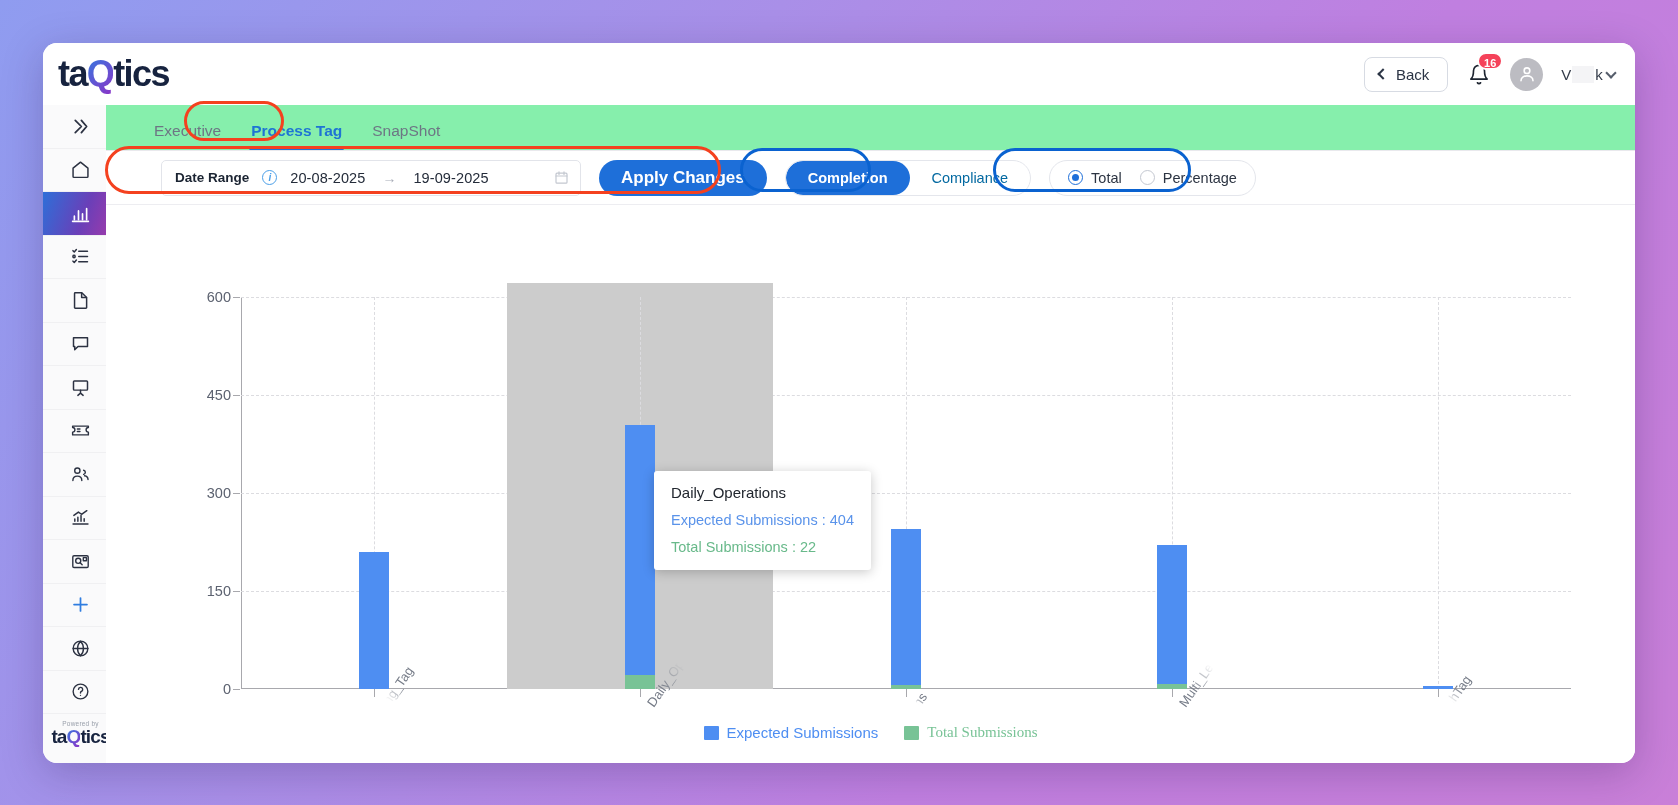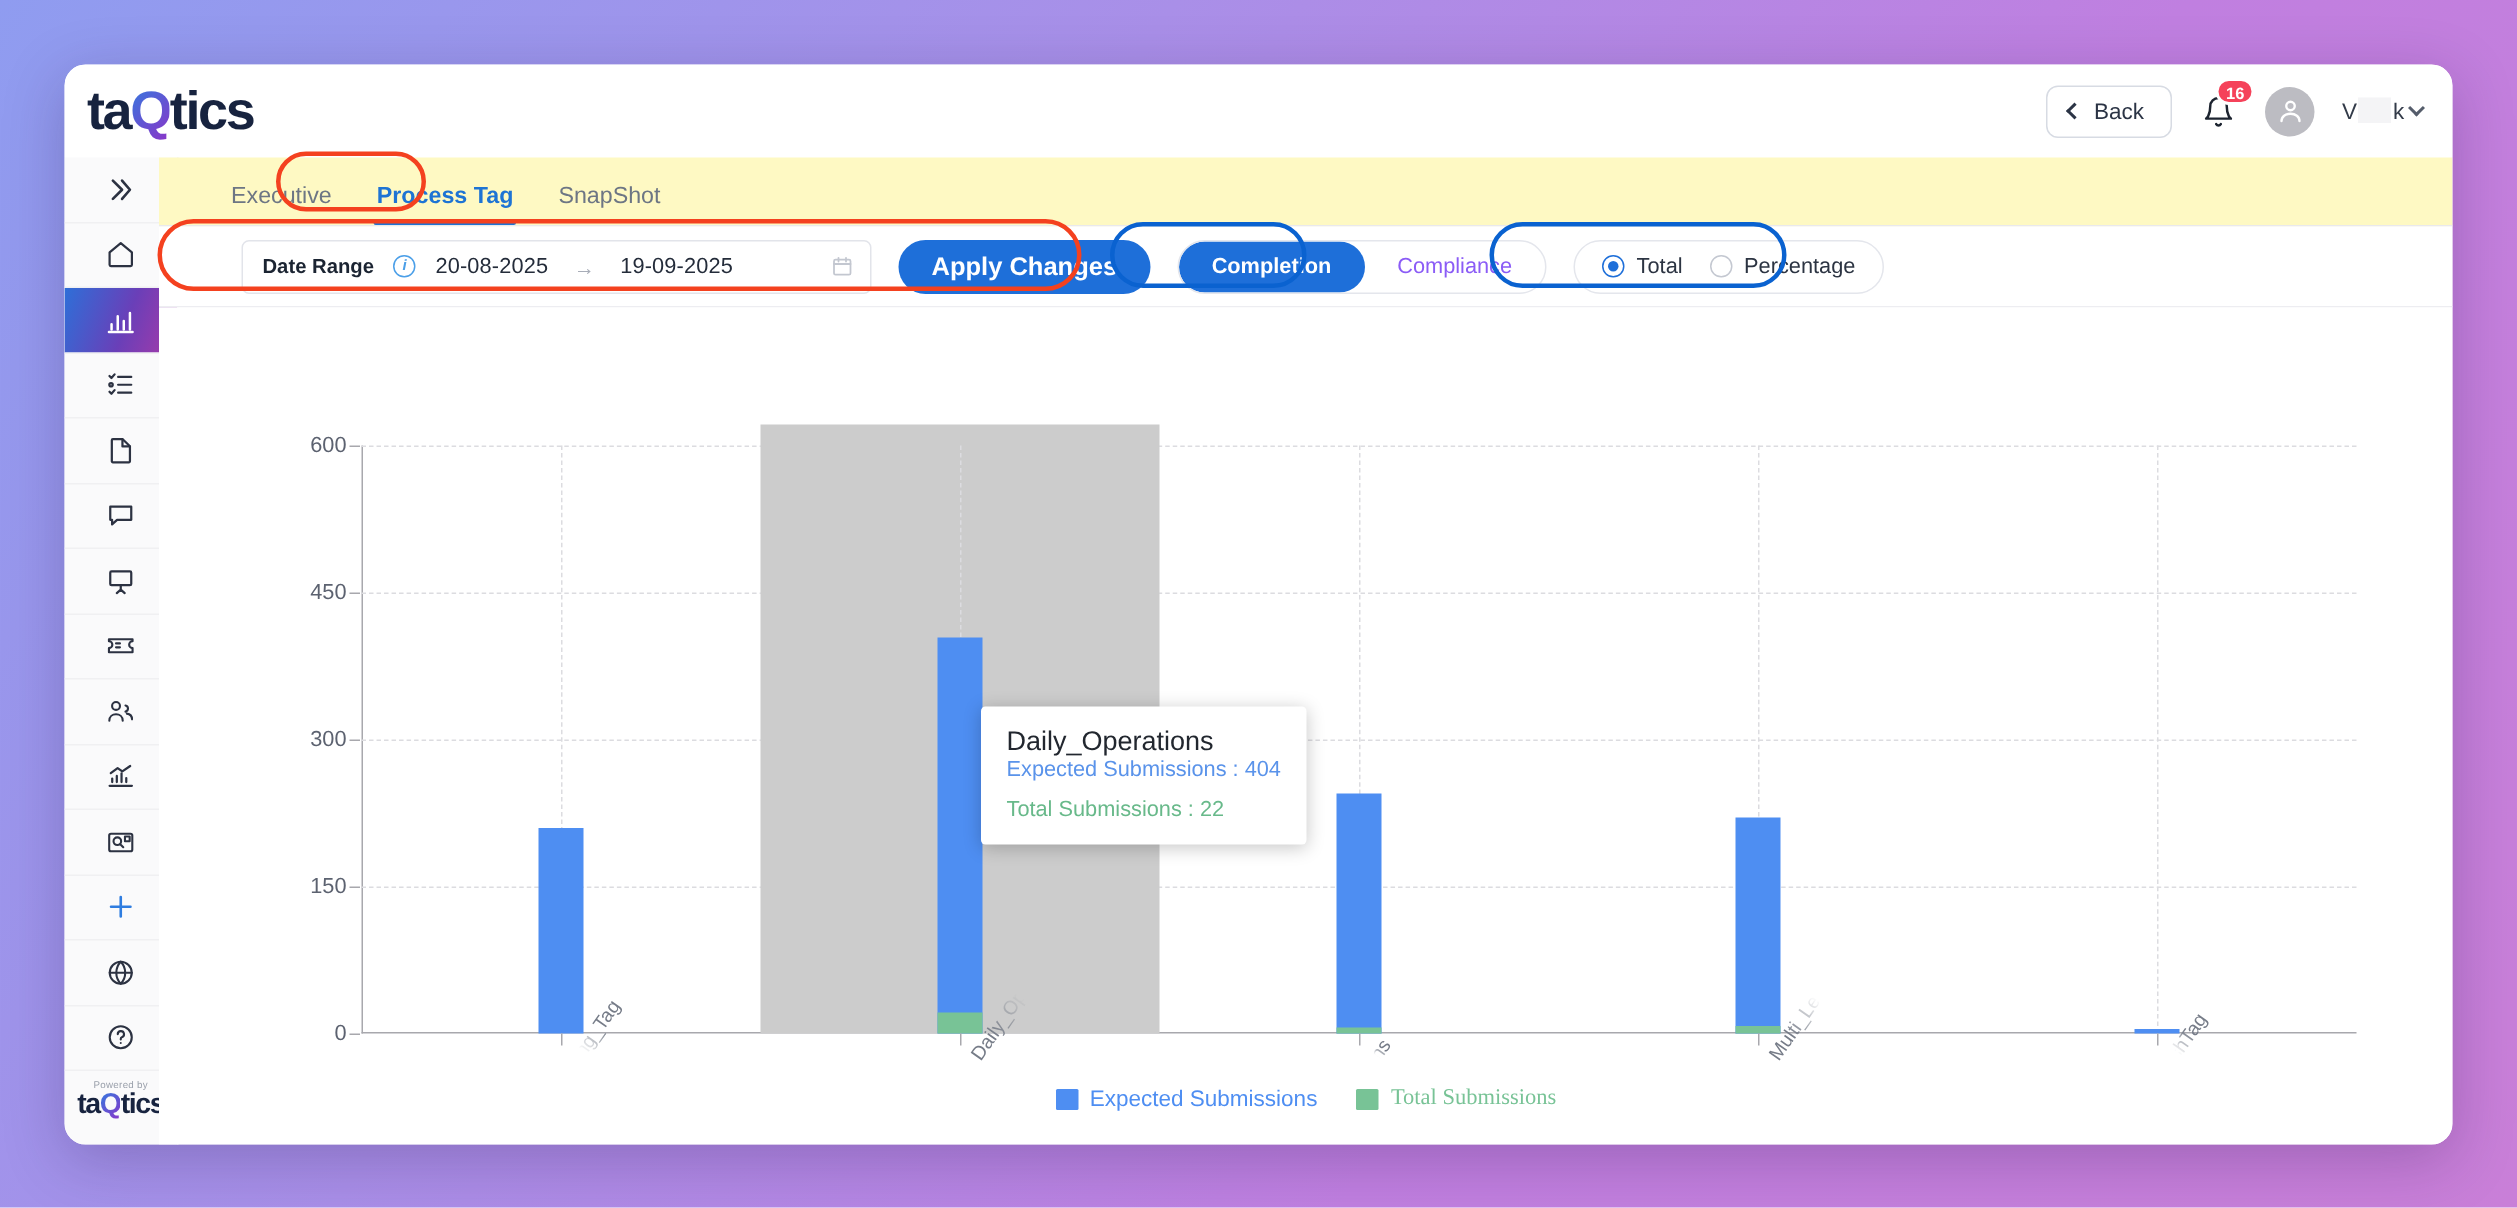--- a/index.html
+++ b/index.html
@@ -90,21 +90,21 @@
   }
   .side-brand .bm .q-glyph {
     background: linear-gradient(135deg, #2f7de0 0%, #8b34c8 100%);
     -webkit-background-clip: text; background-clip: text; color: transparent;
   }
 
   
   .tabs {
     position: absolute; left: 63px; top: 62px; right: 0; height: 46px;
     display: flex; align-items: flex-end; gap: 30px; padding-left: 48px;
-    border-bottom: 1px solid #e9e9ed; background: #fef9c3;
+    border-bottom: 1px solid #e9e9ed; background: #86efac;
   }
   .tab {
     font-size: 15.5px; color: #6d7684; padding-bottom: 10px; cursor: pointer;
     position: relative; font-family: inherit; background: none; border: none;
   }
   .tab.active { color: #1e74d4; font-weight: 600; }
   .tab.active::after {
     content: ""; position: absolute; left: -2px; right: -2px; bottom: 0;
     height: 3px; background: #1e74d4; border-radius: 2px;
   }
@@ -134,21 +134,21 @@
     background: #1e6fd9; color: #fff; border: none; border-radius: 20px;
     height: 36px; padding: 0 22px; font-size: 17px; font-weight: 600;
     cursor: pointer; font-family: inherit;
   }
   .seg-group {
     display: flex; align-items: center; border: 1px solid #e4e6ec;
     border-radius: 20px; height: 36px; background: #fff; overflow: hidden;
   }
   .seg {
     height: 100%; padding: 0 22px; font-size: 14.5px; border: none; background: none;
-    color: #8b5cf6; cursor: pointer; font-family: inherit; display:flex; align-items:center;
+    color: #0369a1; cursor: pointer; font-family: inherit; display:flex; align-items:center;
   }
   .seg.active { background: #1e6fd9; color: #fff; border-radius: 20px; font-weight: 600; }
   .radio-group {
     display: flex; align-items: center; gap: 18px; border: 1px solid #e4e6ec;
     border-radius: 20px; height: 36px; padding: 0 18px; background: #fff;
   }
   .radio { display: flex; align-items: center; gap: 8px; cursor: pointer; font-size: 14.5px; color: #2c3442; }
   .radio .dot {
     width: 15px; height: 15px; border-radius: 50%; border: 1.6px solid #c4c8d1;
     display: flex; align-items: center; justify-content: center;
@@ -193,21 +193,21 @@
   }
   .xlabel.fade-right {
     -webkit-mask-image: linear-gradient(to right, rgba(0,0,0,1) 0%, rgba(0,0,0,1) 30%, rgba(0,0,0,0) 78%);
     mask-image: linear-gradient(to right, rgba(0,0,0,1) 0%, rgba(0,0,0,1) 30%, rgba(0,0,0,0) 78%);
   }
   .tooltip {
     position: absolute; background: #fff; border-radius: 3px;
     box-shadow: 0 2px 12px rgba(0,0,0,.22); padding: 13px 17px 15px 17px;
     min-width: 198px; z-index: 6;
   }
-  .tt-title { font-size: 18px; color: #22272f; }
+  .tt-title { font-size: 15px; color: #22272f; margin-bottom: 11px; }
   .tt-exp { font-size: 14.5px; color: #5a93ea; margin-bottom: 11px; }
   .tt-tot { font-size: 14.5px; color: #68b98a; }
   .legend {
     position: absolute; left: 0; right: 0; bottom: 22px;
     display: flex; justify-content: center; align-items: center; gap: 26px;
   }
   .legend-item { display: flex; align-items: center; gap: 8px; cursor: pointer; font-size: 15px; }
   .legend-item .sw { width: 15px; height: 14px; border-radius: 1px; }
 
   

